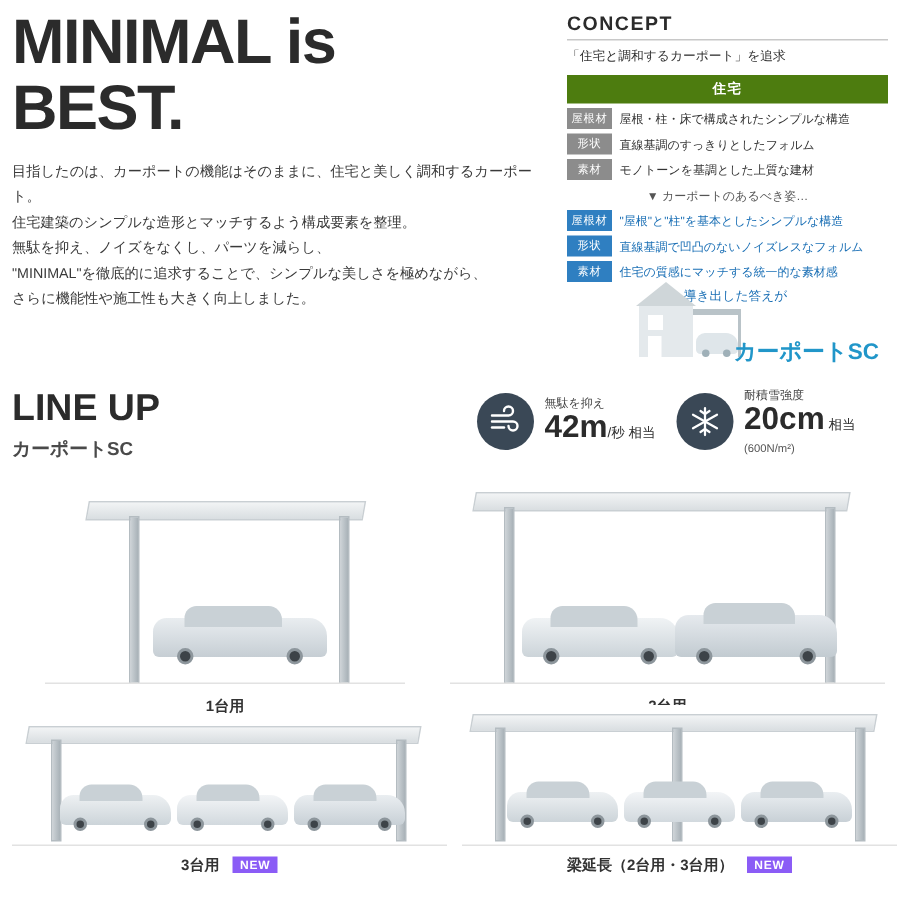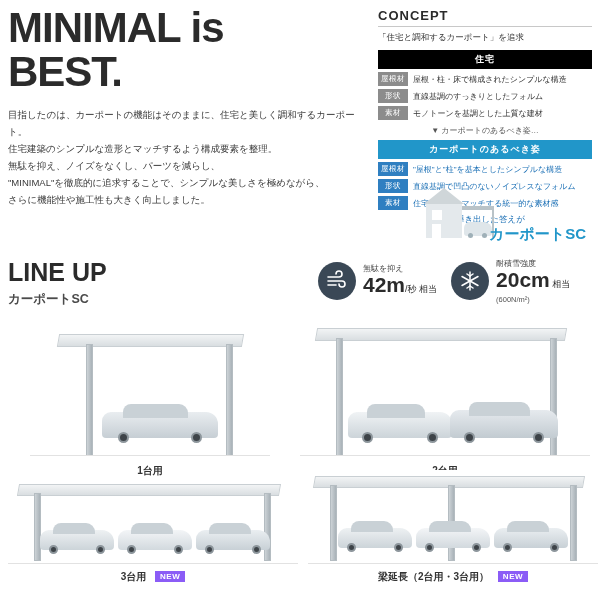--- a/index.html
+++ b/index.html
@@ -37,21 +37,21 @@
   .concept{position:absolute;left:378px;top:8px;width:214px;}
   .concept .c-title{
     font-size:13px;font-weight:bold;color:#2b2b2b;letter-spacing:1px;
     border-bottom:1px solid #c8c8c8;padding-bottom:3px;margin-bottom:5px;
   }
   .concept .c-sub{font-size:8.5px;color:#333;margin-bottom:6px;}
   .bar{
     text-align:center;color:#fff;font-size:9px;font-weight:bold;
     padding:3px 0;margin-bottom:3px;letter-spacing:1px;
   }
-  .bar.gray{background:#000000;}
+  .bar.gray{background:#4d7c0f;}
   .bar.blue{background:#2196c9;}
   .rowline{display:flex;align-items:center;margin-bottom:3px;}
   .tag{
     flex:0 0 auto;width:30px;text-align:center;color:#fff;font-size:7.5px;
     padding:2px 0;margin-right:5px;letter-spacing:0.5px;
   }
   .tag.gray{background:#8c8c8c;}
   .tag.blue{background:#2f7fc1;}
   .rowline .txt{font-size:8px;color:#333;}
   .rowline.b .txt{color:#1a6fb5;}
@@ -185,21 +185,20 @@
       <span class="tag gray">形状</span>
       <span class="txt">直線基調のすっきりとしたフォルム</span>
     </div>
     <div class="rowline">
       <span class="tag gray">素材</span>
       <span class="txt">モノトーンを基調とした上質な建材</span>
     </div>
 
     <div class="mid-note">▼ カーポートのあるべき姿…</div>
 
-    <div class="bar blue">カーポートのあるべき姿</div>
 
     <div class="rowline b">
       <span class="tag blue">屋根材</span>
       <span class="txt">"屋根"と"柱"を基本としたシンプルな構造</span>
     </div>
     <div class="rowline b">
       <span class="tag blue">形状</span>
       <span class="txt">直線基調で凹凸のないノイズレスなフォルム</span>
     </div>
     <div class="rowline b">

